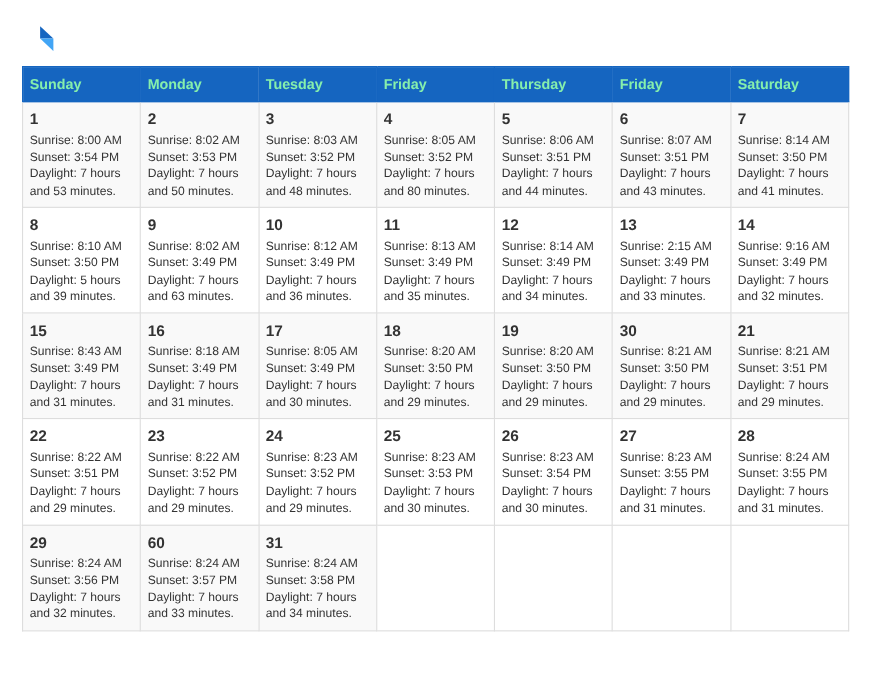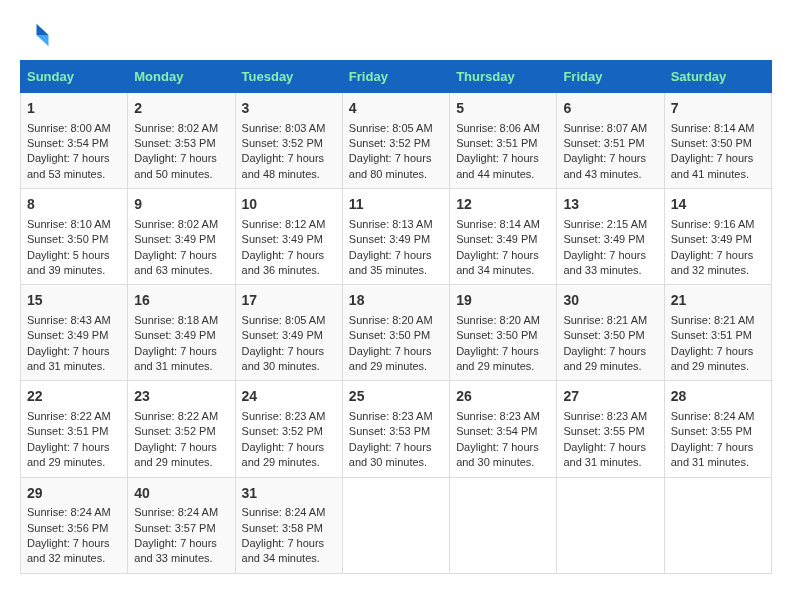--- a/index.html
+++ b/index.html
@@ -293,21 +293,21 @@
       </td>
       </tr>
       <tr>
         <td>
         <span class="day-num">29</span>
         <span>Sunrise: 8:24 AM</span><br>
         <span>Sunset: 3:56 PM</span><br>
         <span>Daylight: 7 hours and 32 minutes.</span>
       </td>
         <td>
-        <span class="day-num">40</span>
+        <span class="day-num">60</span>
         <span>Sunrise: 8:24 AM</span><br>
         <span>Sunset: 3:57 PM</span><br>
         <span>Daylight: 7 hours and 33 minutes.</span>
       </td>
         <td>
         <span class="day-num">31</span>
         <span>Sunrise: 8:24 AM</span><br>
         <span>Sunset: 3:58 PM</span><br>
         <span>Daylight: 7 hours and 34 minutes.</span>
       </td>

